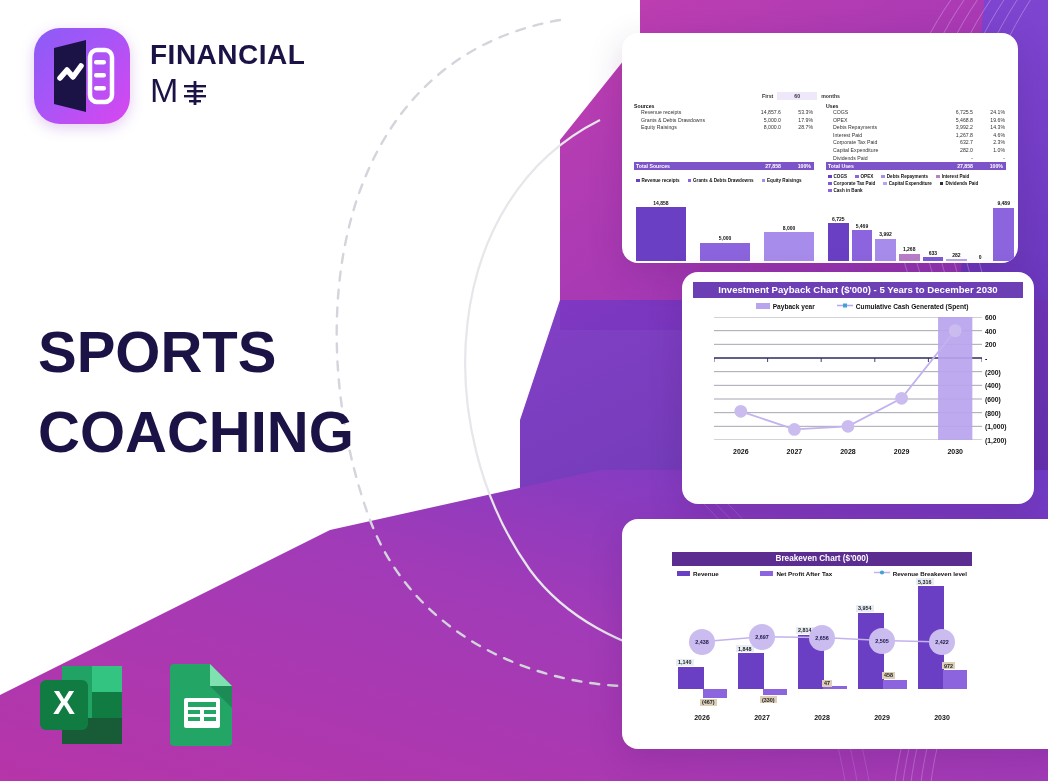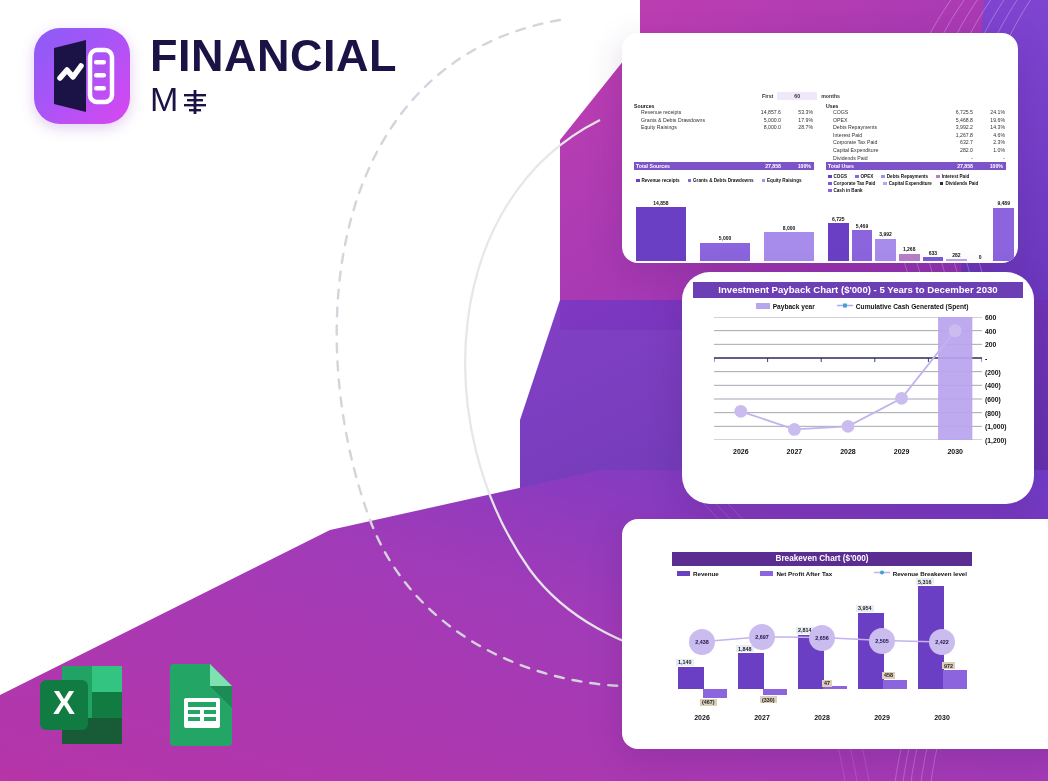--- a/index.html
+++ b/index.html
@@ -16,21 +16,21 @@
   .bg-layer { position:absolute; inset:0; z-index:0; }
   .bg-svg { position:absolute; inset:0; width:1048px; height:781px; }
 
   
   .brand { position:absolute; left:34px; top:28px; display:flex; align-items:center; gap:20px; z-index:5; }
   .brand-mark { width:96px; height:96px; border-radius:26px; position:relative;
       background: linear-gradient(135deg,#8b5cf6 0%, #a855f7 45%, #d946ef 100%);
       box-shadow: 0 4px 14px rgba(140,60,200,.25); flex:none; }
   .brand-mark svg { position:absolute; inset:0; }
   .brand-words { display:flex; flex-direction:column; justify-content:center; }
-  .brand-top { font-size:45px; font-weight:bold; color:#1b1346; letter-spacing:.5px; line-height:1.0;
+  .brand-top { font-size:28px; font-weight:bold; color:#1b1346; letter-spacing:.5px; line-height:1.0;
       font-family:"Liberation Sans", sans-serif; }
   .brand-bottom { font-size:34px; font-weight:normal; color:#1b1346; letter-spacing:3px; line-height:1.15; margin-top:2px;
       display:flex; align-items:center; }
   .brand-bottom .oglyph { display:inline-block; width:26px; height:30px; position:relative; margin:0 1px; }
   .brand-bottom .oglyph svg { position:absolute; left:0; top:4px; }
 
   
   .headline { position:absolute; left:38px; top:312px; z-index:5; color:#1b1346;
       font-size:58px; font-weight:bold; line-height:1.38; letter-spacing:0px; }
   .headline div { white-space:nowrap; }
@@ -65,21 +65,21 @@
   .lg { display:flex; flex-wrap:wrap; font-size:4.6px; font-weight:bold; color:#111; }
   .lg .it { display:flex; align-items:center; gap:2px; margin-right:8px; white-space:nowrap; line-height:7px;}
   .lg .sw { width:3.5px; height:3.5px; display:inline-block; flex:none; }
 
   .bars { position:absolute; display:flex; align-items:flex-end; }
   .bar-wrap { position:relative; display:flex; flex-direction:column; justify-content:flex-end; align-items:center; height:100%; }
   .bar-val { font-size:5px; font-weight:bold; color:#111; margin-bottom:1.5px; white-space:nowrap; }
   .bar { width:100%; }
 
   
-  #card2 { left:682px; top:272px; width:352px; height:232px;border-radius:28px; }
+  #card2 { left:682px; top:272px; width:352px; height:232px; }
   #card2 .chart-title { position:absolute; left:11px; top:10px; width:330px; height:16px;
       font-size:9.6px; line-height:16px; background:#6c3fb5; }
   .pb-legend { position:absolute; left:40px; top:30px; width:280px; display:flex; justify-content:center; gap:22px;
       font-size:6.6px; font-weight:bold; color:#111; align-items:center; }
   .pb-legend .it { display:flex; align-items:center; gap:3px; }
   .pb-legend .sw { width:14px; height:6px; background:#b9a4ee; display:inline-block; }
   .pb-plot { position:absolute; left:32px; top:45px; width:268px; height:123px; }
   .pb-axis-lbl { position:absolute; left:303px; font-size:6.8px; font-weight:bold; color:#111; transform:translateY(-50%); }
   .pb-xlabels { position:absolute; left:32px; top:176px; width:268px; display:flex; }
   .pb-xlabels span { flex:1; text-align:center; font-size:7px; font-weight:bold; color:#111; }
@@ -194,20 +194,24 @@
             <rect x="5" y="10" width="16" height="2.4" fill="#1b1346"></rect>
             <rect x="2" y="15" width="22" height="2.4" fill="#1b1346"></rect>
             <rect x="7" y="20" width="12" height="2.4" fill="#1b1346"></rect>
             <rect x="11.6" y="1" width="2.8" height="24" fill="#1b1346"></rect>
           </svg>
         </span>
       </div>
     </div>
   </div>
 
+  <div class="headline">
+    <div>SPORTS</div>
+    <div>COACHING</div>
+  </div>
 
   <div class="app-icons">
     <span>
       <svg width="96" height="90" viewBox="0 0 96 90" xmlns="http://www.w3.org/2000/svg">
         <rect x="30" y="6" width="60" height="78" rx="5" fill="#21a366"></rect>
         <rect x="30" y="6" width="30" height="26" fill="#21a366"></rect>
         <rect x="60" y="6" width="30" height="26" fill="#33c481"></rect>
         <rect x="60" y="32" width="30" height="26" fill="#107c41"></rect>
         <rect x="30" y="58" width="60" height="26" rx="0" fill="#185c37"></rect>
         <rect x="60" y="58" width="30" height="26" fill="#185c37"></rect>

